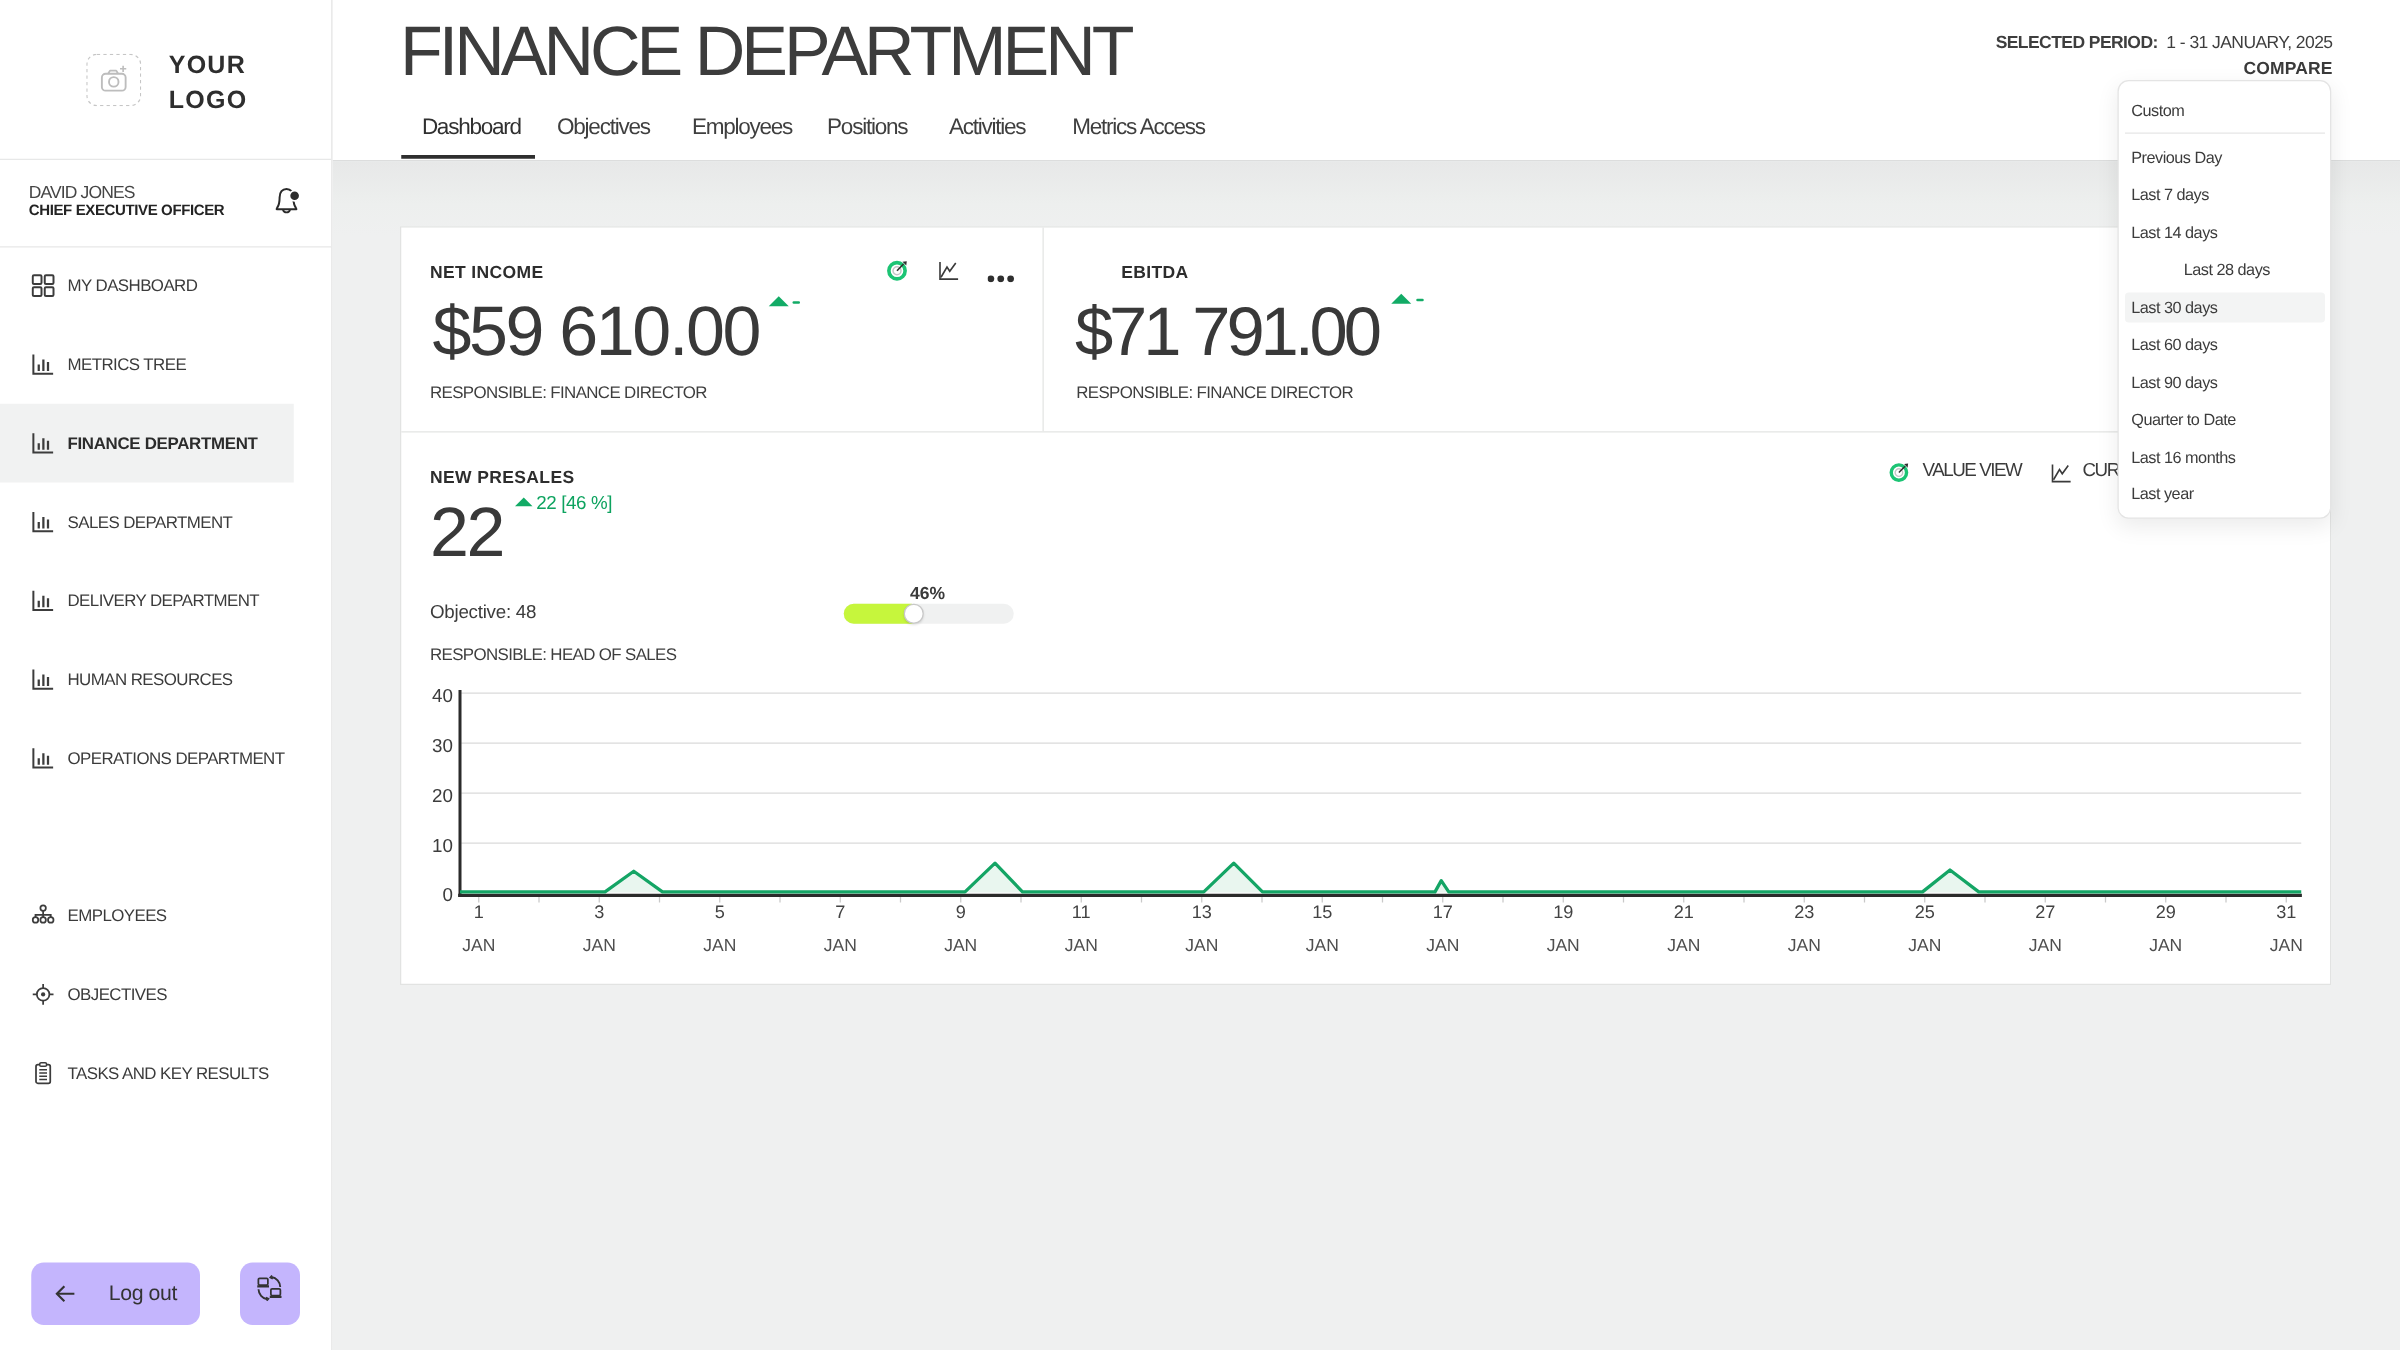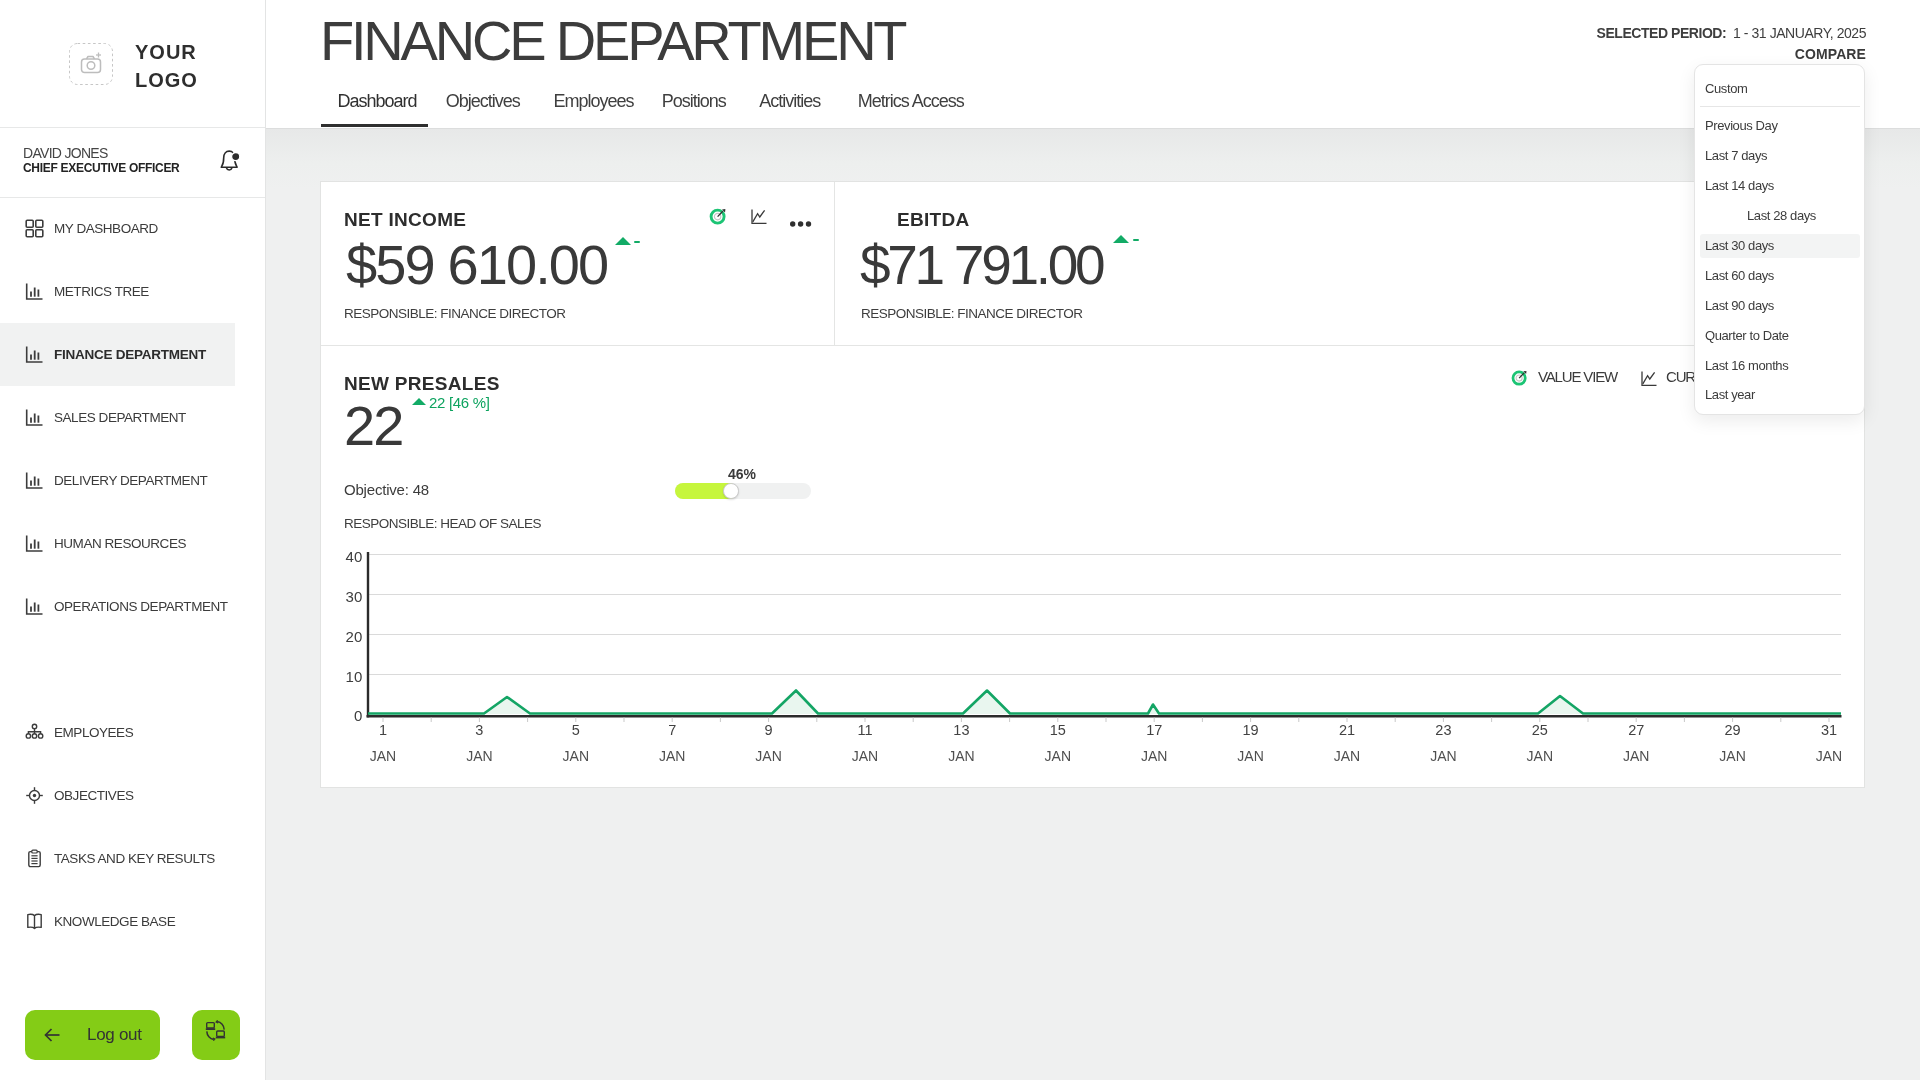--- a/index.html
+++ b/index.html
@@ -19,41 +19,41 @@
   .divider { left:0; width:265px; height:1px; background:#e7e8e8; }
   #uname { left:23px; top:145px; font-size:14px; letter-spacing:-0.7px; color:#454545; }
   #urole { left:23px; top:161px; font-size:12px; font-weight:bold; letter-spacing:-0.3px; color:#232323; }
   #menu { left:0; top:197px; width:235px; height:789px; overflow:hidden; }
   .mi { position:absolute; left:0; width:265px; height:63px; }
   .mi svg { position:absolute; left:25px; top:22px; }
   .mi .t { position:absolute; left:54px; top:0; height:63px; line-height:63px;
     font-size:13.5px; letter-spacing:-0.45px; color:#3b3b3b; white-space:nowrap; }
   .mi.act { background:#f1f2f2; }
   .mi.act .t { font-weight:bold; color:#2c2c2c; letter-spacing:-0.25px; }
-  .btn { background:#84cc16; border-radius:10px; }
+  .btn { background:#c4b5fd; border-radius:10px; }
   #logout { left:25px; top:1010px; width:135px; height:50px; }
   #logout .t { position:absolute; left:62px; top:0; line-height:50px; font-size:17px;
     letter-spacing:-0.3px; color:#333; }
   #swbtn { left:192px; top:1010px; width:48px; height:50px; }
   
   #title { left:320px; top:8px; font-size:56px; letter-spacing:-3.2px; color:#3c3c3c;
     line-height:1.18; white-space:nowrap; }
   .tab { position:absolute; top:92.2px; font-size:18px; letter-spacing:-1.0px; color:#3f3f3f;
     line-height:18px; white-space:nowrap; }
   #tabline { left:320.7px; top:124.2px; width:107.8px; height:3.1px; background:#2f2f2f; }
   #selper { top:24.5px; right:54px; font-size:14px; letter-spacing:-0.45px; color:#3e3e3e;
     white-space:nowrap; }
   #compare { top:45.5px; right:54px; font-size:14px; font-weight:bold; letter-spacing:0.1px;
     color:#3a3a3a; }
   
   #cards { left:320px; top:181px; width:1545px; height:607px; background:#ffffff;
     border:1px solid #e2e3e2; }
   #vdiv { left:513px; top:0; width:1px; height:163px; background:#e4e5e4; }
   #hdiv { left:0; top:163px; width:1543px; height:1px; background:#e4e5e4; }
-  .ctitle { position:absolute; font-size:19px; font-weight:bold; letter-spacing:0.3px; color:#2d2d2d; }
+  .ctitle { position:absolute; font-size:14px; font-weight:bold; letter-spacing:0.3px; color:#2d2d2d; }
   .bigval { position:absolute; font-size:56px; letter-spacing:-1.9px; color:#393939; line-height:1; }
   .resp { position:absolute; font-size:13.5px; letter-spacing:-0.5px; color:#3e3e3e; }
   .tri { position:absolute; width:0; height:0; border-left:8.5px solid transparent;
     border-right:8.5px solid transparent; border-bottom:8px solid #12ab66; }
   .tridash { position:absolute; width:6px; height:2.5px; background:#12ab66; border-radius:1px; }
   .gtxt { position:absolute; font-size:15px; letter-spacing:-0.3px; color:#0da35f; }
   
   #ptrack { left:354px; top:301px; width:136px; height:16px; background:#f0f1f1; border-radius:8px; }
   #pfill { left:0; top:0; width:62px; height:16px; background:#c6f63c; border-radius:8px; }
   #pknob { left:48.2px; top:0.2px; width:15.6px; height:15.6px; border-radius:50%; background:#fff;
@@ -390,26 +390,20 @@
           <rect x="6.8" y="1.2" width="5.4" height="2.8" rx="1" fill="#fff" stroke="#3c3c3c" stroke-width="1.2"></rect>
           <g stroke="#3c3c3c" stroke-width="1.2">
             <line x1="6.4" y1="6.8" x2="12.6" y2="6.8"></line>
             <line x1="6.4" y1="9.4" x2="12.6" y2="9.4"></line>
             <line x1="6.4" y1="12" x2="12.6" y2="12"></line>
             <line x1="6.4" y1="14.6" x2="12.6" y2="14.6"></line>
           </g>
         </svg>
         <div class="t">TASKS AND KEY RESULTS</div>
       </div>
-      <div class="mi" style="top:693px;">
-        <svg width="19" height="19" viewBox="0 0 19 19">
-          <path d="M9.5,3.6 C8,2.3 5.4,2.1 2.8,2.6 V15.4 C5.4,14.9 8,15.1 9.5,16.4 C11,15.1 13.6,14.9 16.2,15.4 V2.6 C13.6,2.1 11,2.3 9.5,3.6 Z M9.5,3.6 V16.4" fill="none" stroke="#3c3c3c" stroke-width="1.4" stroke-linejoin="round"></path>
-        </svg>
-        <div class="t">KNOWLEDGE BASE</div>
-      </div>
       <div class="mi" style="top:774px;">
         <svg width="19" height="19" viewBox="0 0 19 19">
           <path d="M7.94,1.45 L11.06,1.45 L11.25,3.76 L12.32,4.2 L14.09,2.7 L16.3,4.91 L14.8,6.68 L15.24,7.75 L17.55,7.94 L17.55,11.06 L15.24,11.25 L14.8,12.32 L16.3,14.09 L14.09,16.3 L12.32,14.8 L11.25,15.24 L11.06,17.55 L7.94,17.55 L7.75,15.24 L6.68,14.8 L4.91,16.3 L2.7,14.09 L4.2,12.32 L3.76,11.25 L1.45,11.06 L1.45,7.94 L3.76,7.75 L4.2,6.68 L2.7,4.91 L4.91,2.7 L6.68,4.2 L7.75,3.76 Z" fill="none" stroke="#3c3c3c" stroke-width="1.4" stroke-linejoin="round"></path>
           <circle cx="9.5" cy="9.5" r="2" fill="none" stroke="#3c3c3c" stroke-width="1.4"></circle>
         </svg>
         <div class="t">SETTINGS</div>
       </div>
     </div>
   <div class="abs btn" id="logout">
     <svg style="position:absolute; left:19px; top:17px;" width="17" height="16" viewBox="0 0 17 16">

